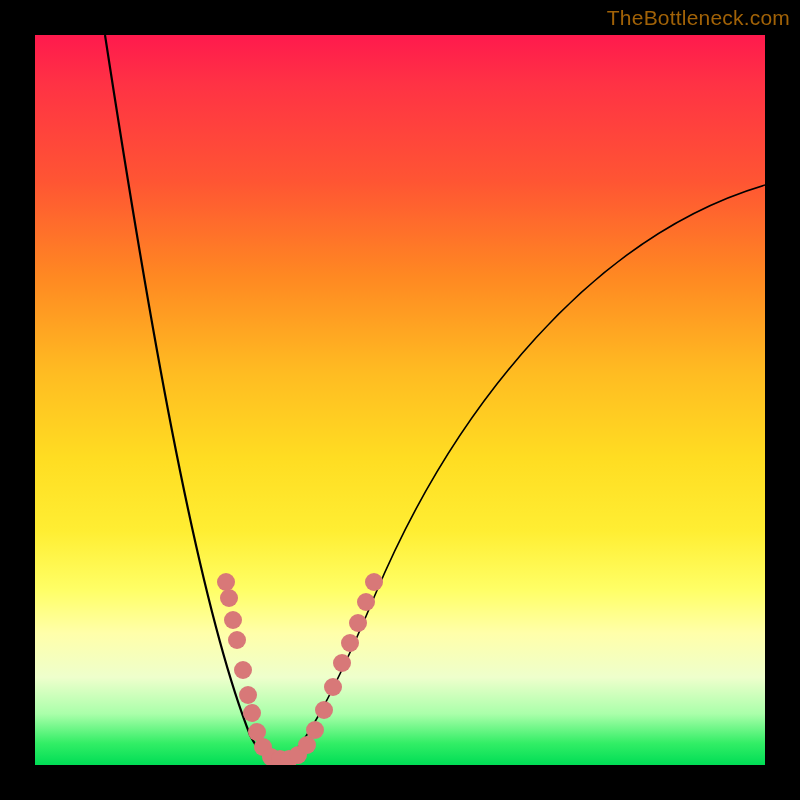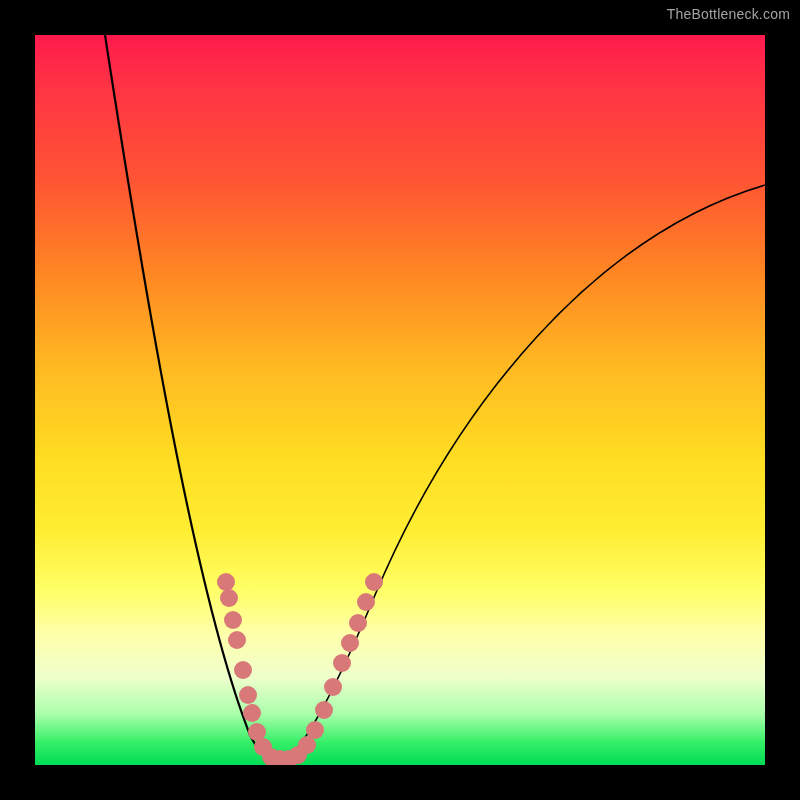--- a/index.html
+++ b/index.html
@@ -36,22 +36,22 @@
       #eeffcc 88%,
       #aaffaa 93%,
       #33ee66 97%,
       #00dd55 100%
     );
   }
   #watermark {
     position: absolute;
     top: 6px;
     right: 10px;
-    color: #a3a3a3;
-    font-size: 14px;
+    color: #a16207;
+    font-size: 21px;
     font-weight: 500;
     letter-spacing: 0.2px;
   }
   svg {
     position: absolute;
     left: 0;
     top: 0;
   }
   .curve {
     fill: none;

